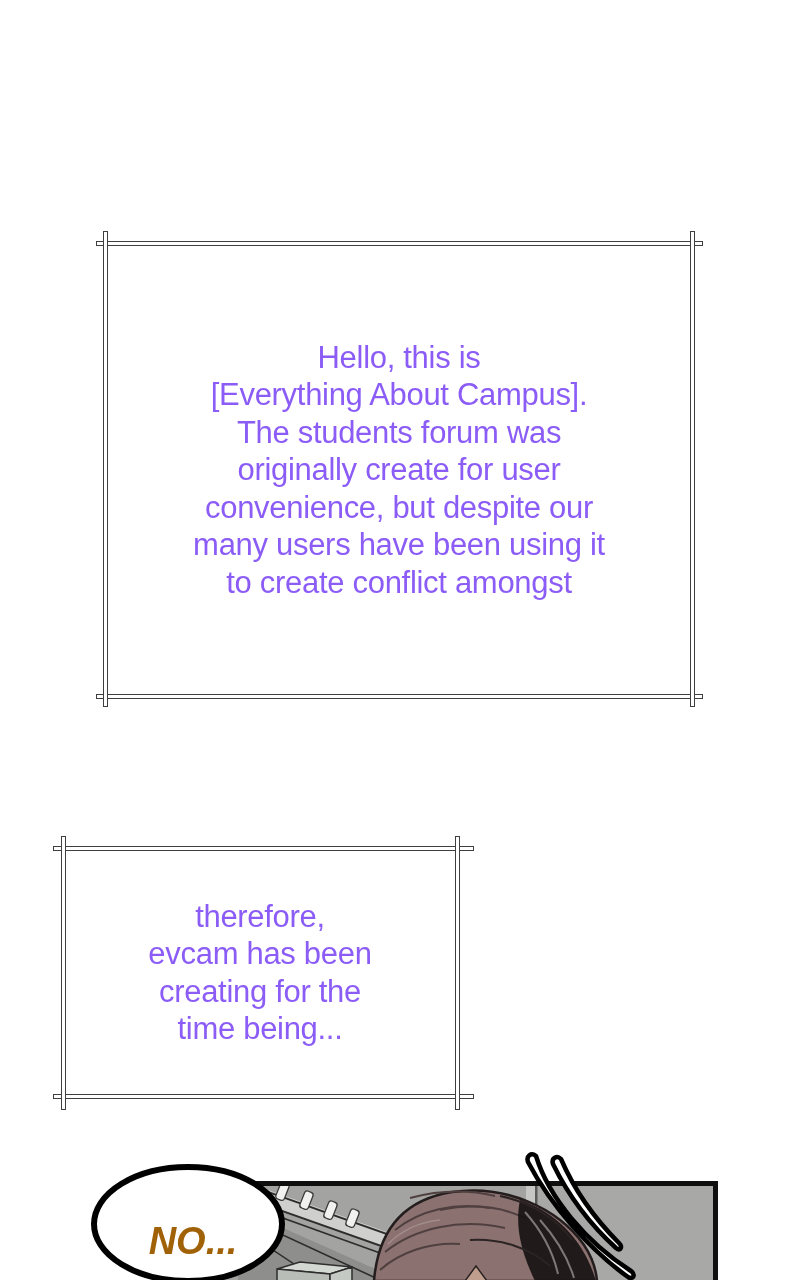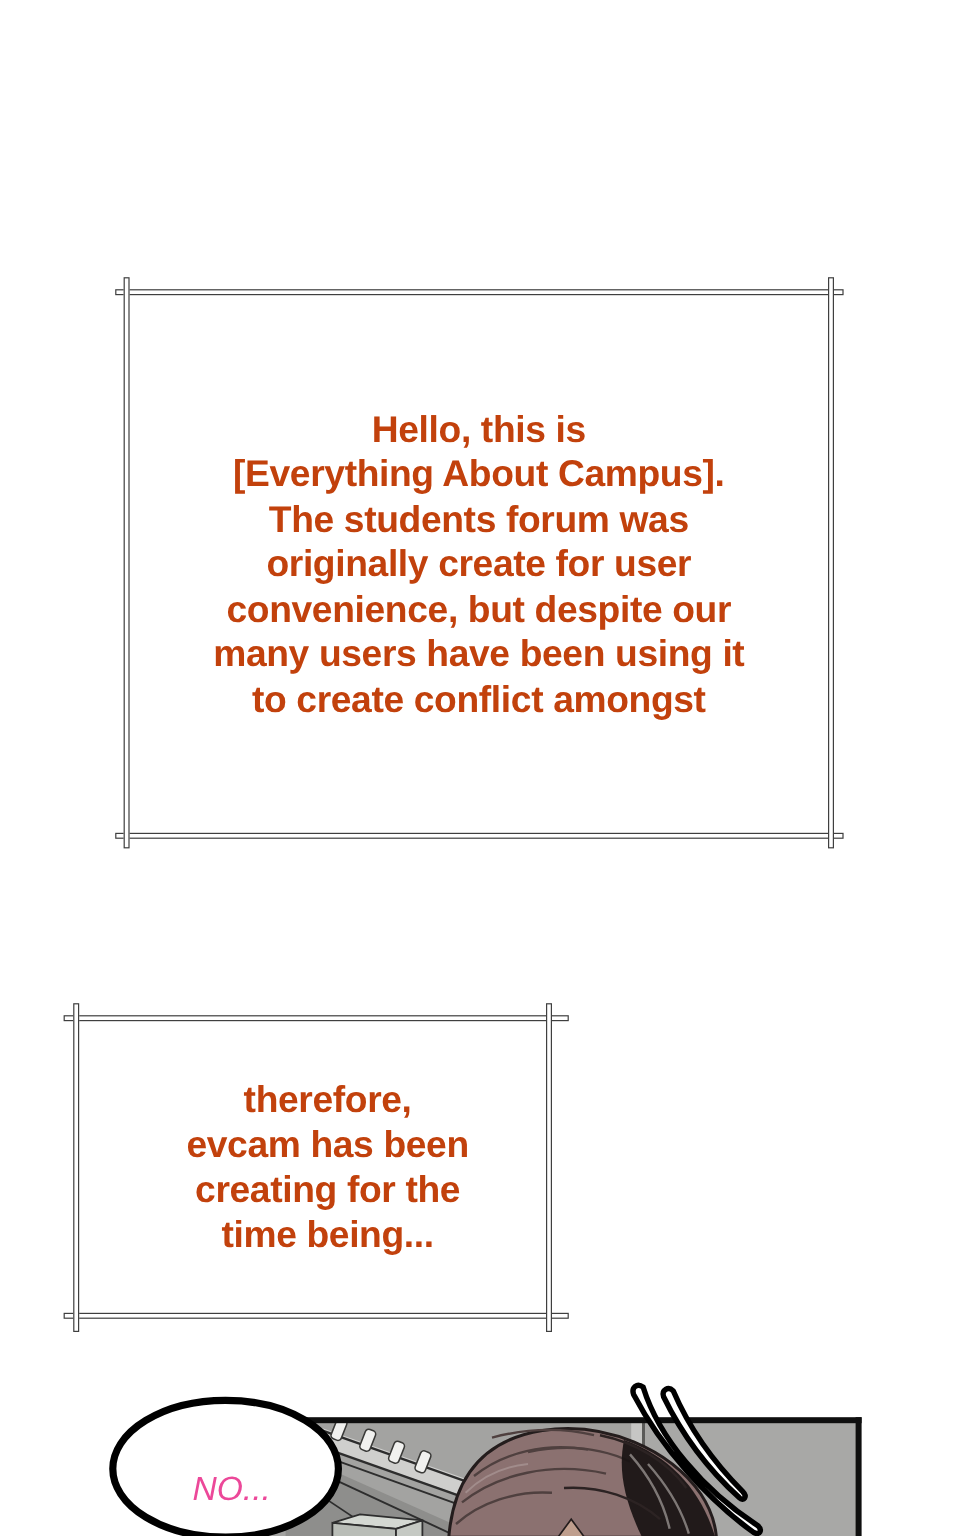--- a/index.html
+++ b/index.html
@@ -10,30 +10,30 @@
   }
   
   .fl{position:absolute;background:#ffffff;}
   .fl.h{height:3px;border-top:1.4px solid #3f3f3f;border-bottom:1.4px solid #3f3f3f;
         border-left:1px solid #3f3f3f;border-right:1px solid #3f3f3f;}
   .fl.v{width:3px;border-left:1.4px solid #3f3f3f;border-right:1.4px solid #3f3f3f;
         border-top:1px solid #3f3f3f;border-bottom:1px solid #3f3f3f;z-index:2;}
   
   .ann-text{
     position:absolute;display:flex;flex-direction:column;justify-content:center;
-    align-items:center;text-align:center;color:#c2410c;
-    font-size:31px;line-height:37.5px;font-weight:700;letter-spacing:-0.3px;z-index:3;
+    align-items:center;text-align:center;color:#8b5cf6;
+    font-size:31px;line-height:37.5px;font-weight:400;letter-spacing:-0.3px;z-index:3;
   }
   .ann-text .line{white-space:pre;}
   
   #panel-svg{position:absolute;left:0;top:1150px;width:800px;height:130px;z-index:4;}
   #bubble-text{
     position:absolute;left:128px;top:1224px;width:130px;height:34px;z-index:6;
     display:flex;align-items:center;justify-content:center;
-    font-size:28px;font-weight:400;font-style:italic;color:#ec4899;
+    font-size:38px;font-weight:700;font-style:italic;color:#a16207;
     letter-spacing:0px;
   }
 </style>
 </head>
 <body>
 
 <div id="canvas">
 
   <div>
     <div class="fl h" style="left:96px;top:241px;width:605px;"></div>
@@ -49,21 +49,21 @@
       <div class="line">many users have been using it</div>
       <div class="line">to create conflict amongst</div>
     </div>
   </div>
 
   <div>
     <div class="fl h" style="left:53px;top:846px;width:419px;"></div>
     <div class="fl h" style="left:53px;top:1094px;width:419px;"></div>
     <div class="fl v" style="left:61px;top:836px;height:272px;"></div>
     <div class="fl v" style="left:455px;top:836px;height:272px;"></div>
-    <div class="ann-text" style="left:74px;top:851px;width:398px;height:243px;">
+    <div class="ann-text" style="left:61px;top:851px;width:398px;height:243px;">
       <div class="line">therefore,</div>
       <div class="line">evcam has been</div>
       <div class="line">creating for the</div>
       <div class="line">time being...</div>
     </div>
   </div>
 
   <svg id="panel-svg" viewBox="0 1150 800 130" xmlns="http://www.w3.org/2000/svg">
     <defs>
       <clipPath id="panelClip">

